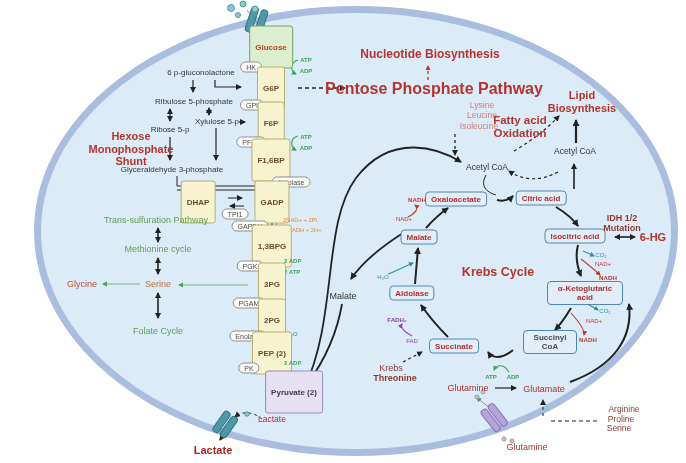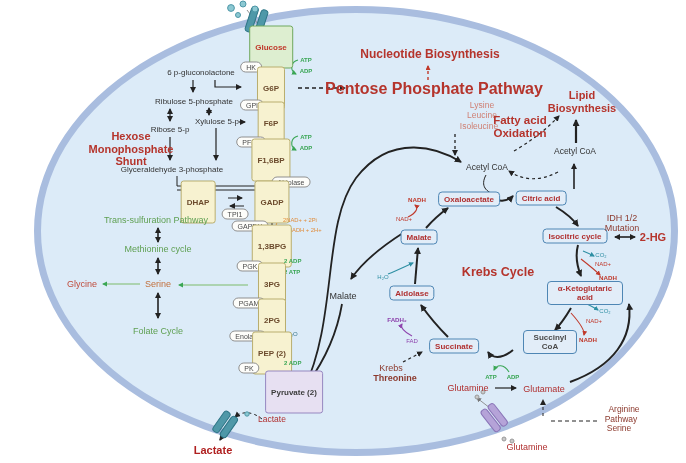--- a/index.html
+++ b/index.html
@@ -15,21 +15,21 @@
         border-radius:3px;color:#6b4a2c;font-size:8px;font-weight:bold;padding:16px 5px;white-space:nowrap;}
   .gbox{background:#ddeed0;border:1.2px solid #6fa85e;color:#c0392b;}
   .pbox{background:#e7e0f2;border:1.2px solid #9687c0;color:#3c3c3c;margin-left:21px;}
   .kbox{position:absolute;transform:translate(-50%,-50%);background:#e2edf8;border:1.3px solid #4e86b4;
         border-radius:4px;color:#b03030;font-size:8px;font-weight:bold;padding:2px 5px;white-space:nowrap;}
   .kdark{color:#4a4a4a;}
   .enz{position:absolute;transform:translate(-50%,-50%);background:#fdfdfa;border:1px solid #8f8f8f;
        border-radius:10px;color:#4a4a4a;font-size:7px;padding:1px 5px;white-space:nowrap;}
   .hdr{color:#b5342c;font-weight:800;}
   .grn{color:#5fa053;font-size:9px;}
-  .maroon{color:#8c3a2e;font-weight:normal;}
+  .maroon{color:#8c3a2e;font-weight:bold;}
   .red{color:#b03030;}
   .cofg{color:#3aa655;font-size:6px;font-weight:bold;}
   .cofo{color:#e08c3c;font-size:5.8px;}
   .cofr{color:#c0392b;font-size:6px;}
   .cofrb{color:#c0392b;font-size:6.2px;font-weight:bold;}
   .coft{color:#2e8fa3;font-size:6px;}
   .cofp{color:#8e44ad;font-size:6px;}
   .cofpb{color:#8e44ad;font-size:6.2px;font-weight:bold;}
 </style>
 </head>
@@ -238,23 +238,23 @@
   <div class="lbl hdr" style="left:434px;top:89px;font-size:16px">Pentose Phosphate Pathway</div>
   <div class="lbl" style="left:482px;top:106px;color:#cf7f72;font-size:8.5px">Lysine</div>
   <div class="lbl" style="left:482px;top:116px;color:#cf7f72;font-size:8.5px">Leucine</div>
   <div class="lbl" style="left:479px;top:127px;color:#cf7f72;font-size:8.5px">Isoleucine</div>
   <div class="lbl hdr wrap" style="left:520px;top:127px;width:56px;font-size:11.5px">Fatty acid Oxidation</div>
   <div class="lbl hdr wrap" style="left:582px;top:102px;width:80px;font-size:11px">Lipid Biosynthesis</div>
   <div class="lbl" style="left:575px;top:152px;font-size:8.5px;color:#333">Acetyl CoA</div>
   <div class="lbl" style="left:487px;top:168px;font-size:8.5px;color:#333">Acetyl CoA</div>
 
   <div class="lbl hdr" style="left:498px;top:272px;font-size:12.5px">Krebs Cycle</div>
-  <div class="kbox" style="left:469px;top:199px">Oxaloacetate</div>
+  <div class="kbox" style="left:456px;top:199px">Oxaloacetate</div>
   <div class="kbox" style="left:541px;top:198px">Citric acid</div>
-  <div class="kbox" style="left:575px;top:236px">Isocitric cycle</div>
+  <div class="kbox" style="left:575px;top:236px">Isocitric acid</div>
   <div class="kbox wrap" style="left:585px;top:293px;width:64px;white-space:normal">α-Ketoglutaric acid</div>
   <div class="kbox kdark wrap" style="left:550px;top:342px;width:42px;white-space:normal">Succinyl CoA</div>
   <div class="kbox" style="left:454px;top:346px">Succinate</div>
   <div class="kbox" style="left:412px;top:293px">Aldolase</div>
   <div class="kbox" style="left:419px;top:237px">Malate</div>
   <div class="lbl" style="left:343px;top:296px;font-size:9px;color:#333">Malate</div>
 
   <div class="lbl cofrb" style="left:417px;top:200px">NADH</div>
   <div class="lbl cofr" style="left:404px;top:219px">NAD+</div>
   <div class="lbl coft" style="left:383px;top:277px">H₂O</div>
@@ -263,23 +263,23 @@
   <div class="lbl cofg" style="left:491px;top:377px">ATP</div>
   <div class="lbl cofg" style="left:513px;top:377px">ADP</div>
   <div class="lbl coft" style="left:601px;top:255px">CO₂</div>
   <div class="lbl cofr" style="left:603px;top:264px">NAD+</div>
   <div class="lbl cofrb" style="left:608px;top:278px">NADH</div>
   <div class="lbl coft" style="left:605px;top:311px">CO₂</div>
   <div class="lbl cofr" style="left:594px;top:321px">NAD+</div>
   <div class="lbl cofrb" style="left:588px;top:340px">NADH</div>
 
   <div class="lbl maroon wrap" style="left:622px;top:223px;width:62px;font-size:9px">IDH 1/2 Mutation</div>
-  <div class="lbl hdr" style="left:653px;top:237px;font-size:11px">2-HG</div>
+  <div class="lbl hdr" style="left:653px;top:237px;font-size:11px">6-HG</div>
 
   <div class="lbl maroon" style="left:391px;top:368px;font-size:9px;font-weight:normal">Krebs</div>
   <div class="lbl maroon" style="left:395px;top:378px;font-size:9px;font-weight:bold">Threonine</div>
   <div class="lbl red" style="left:468px;top:388px;font-size:9px">Glutamine</div>
   <div class="lbl red" style="left:544px;top:389px;font-size:9px">Glutamate</div>
   <div class="lbl red" style="left:527px;top:447px;font-size:9px">Glutamine</div>
   <div class="lbl maroon" style="left:624px;top:410px;font-size:8.5px;font-weight:normal">Arginine</div>
-  <div class="lbl maroon" style="left:621px;top:420px;font-size:8.5px;font-weight:normal">Pathway</div>
+  <div class="lbl maroon" style="left:621px;top:420px;font-size:8.5px;font-weight:normal">Proline</div>
   <div class="lbl maroon" style="left:619px;top:429px;font-size:8.5px;font-weight:normal">Serine</div>
 </div>
 
 </body></html>

